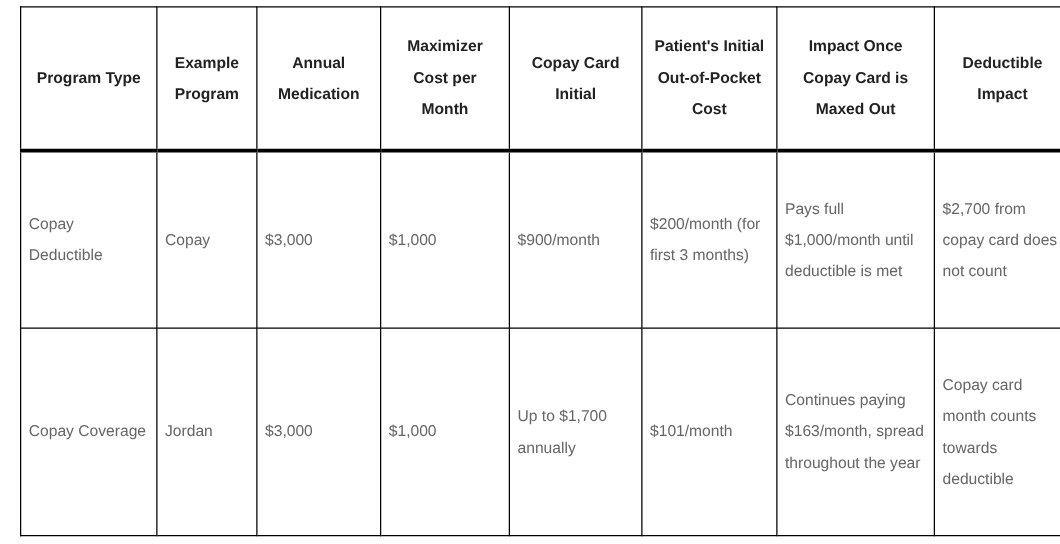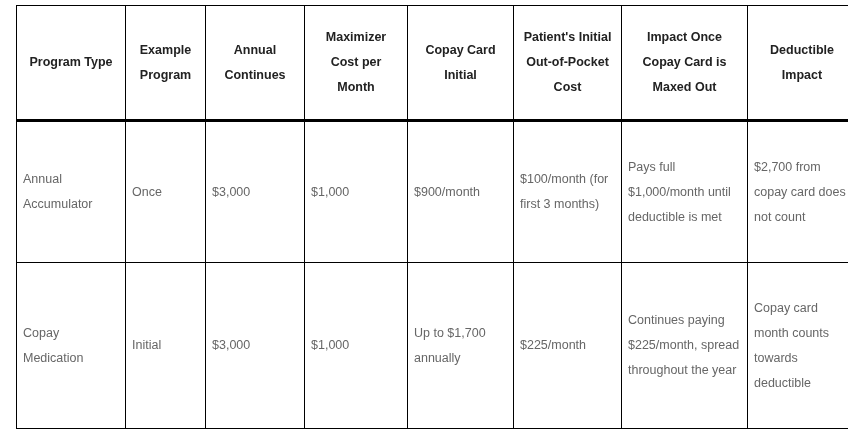--- a/index.html
+++ b/index.html
@@ -37,43 +37,43 @@
       <col style="width:103px">
     <col style="width:106px">
       <col style="width:108px">
       <col style="width:126px">
       <col style="width:109px">
   </colgroup>
   <thead>
     <tr>
       <th>Program Type</th>
       <th>Example Program</th>
-      <th>Annual Continues</th>
+      <th>Annual Medication</th>
       <th>Maximizer Cost per Month</th>
       <th>Copay Card Initial</th>
       <th>Patient's Initial Out-of-Pocket Cost</th>
       <th>Impact Once Copay Card is Maxed Out</th>
       <th>Deductible Impact</th>
     </tr>
   </thead>
   <tbody>
     <tr class="r1">
-      <td>Annual Accumulator</td>
-      <td>Once</td>
+      <td>Copay Deductible</td>
+      <td>Copay</td>
       <td>$3,000</td>
       <td>$1,000</td>
       <td>$900/month</td>
-      <td>$100/month (for first 3 months)</td>
+      <td>$200/month (for first 3 months)</td>
       <td>Pays full $1,000/month until deductible is met</td>
       <td>$2,700 from copay card does not count</td>
     </tr>
     <tr class="r2">
-      <td>Copay Medication</td>
-      <td>Initial</td>
+      <td>Copay Coverage</td>
+      <td>Jordan</td>
       <td>$3,000</td>
       <td>$1,000</td>
       <td>Up to $1,700 annually</td>
-      <td>$225/month</td>
-      <td>Continues paying $225/month, spread throughout the year</td>
+      <td>$101/month</td>
+      <td>Continues paying $163/month, spread throughout the year</td>
       <td>Copay card month counts towards deductible</td>
     </tr>
   </tbody>
 </table>
 
 </body></html>

